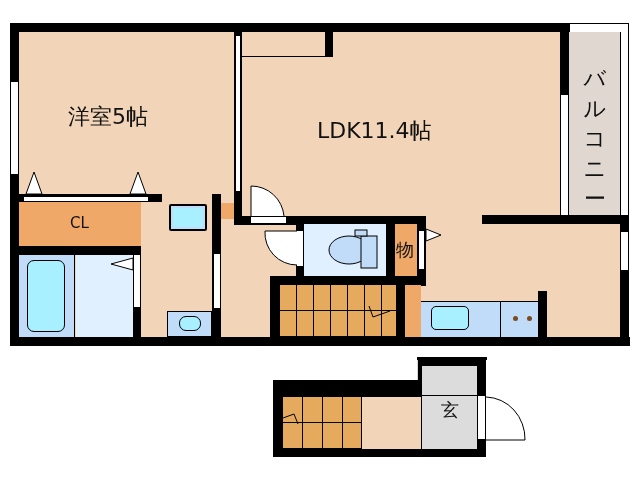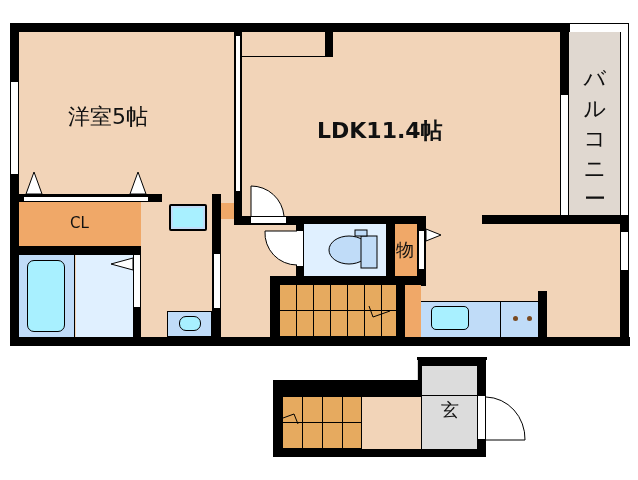--- a/index.html
+++ b/index.html
@@ -26,21 +26,21 @@
 
 <div class="abs floor" style="left:19px;top:32px;width:215px;height:163px;"></div>
 <div class="label" style="left:68px;top:102px;font-size:22px;text-align:center;">洋室5帖</div>
 
 <div class="abs wall" style="left:234px;top:32px;width:8px;height:188px;"></div>
 <div class="abs win" style="left:235px;top:36px;width:6px;height:155px;"></div>
 
 <div class="abs floor" style="left:242px;top:32px;width:318px;height:184px;"></div>
 <div class="abs" style="left:242px;top:32px;width:86px;height:25px;border-bottom:1px solid #000;"></div>
 <div class="abs wall" style="left:325px;top:32px;width:8px;height:25px;"></div>
-<div class="label" style="left:317px;top:116px;font-size:22px;font-weight:bold;">LDK11.4帖</div>
+<div class="label" style="left:317px;top:116px;font-size:22px;">LDK11.4帖</div>
 
 <div class="abs" style="left:569px;top:23px;width:60px;height:194px;background:#fff;border:1px solid #000;"></div>
 <div class="abs" style="left:569px;top:32px;width:52px;height:184px;background:#e0d8d0;border-right:1px solid #000;"></div>
 <div class="label" style="left:580px;top:64px;font-size:22px;width:26px;white-space:normal;line-height:30px;text-align:right;">バルコニー</div>
 <div class="abs win" style="left:560px;top:95px;width:9px;height:120px;"></div>
 
 <div class="abs wall" style="left:482px;top:215px;width:147px;height:9px;"></div>
 <div class="abs win" style="left:620px;top:232px;width:9px;height:38px;"></div>
 
 <div class="abs" style="left:23px;top:194px;width:126px;height:8px;background:#fff;border:1px solid #000;"></div>

